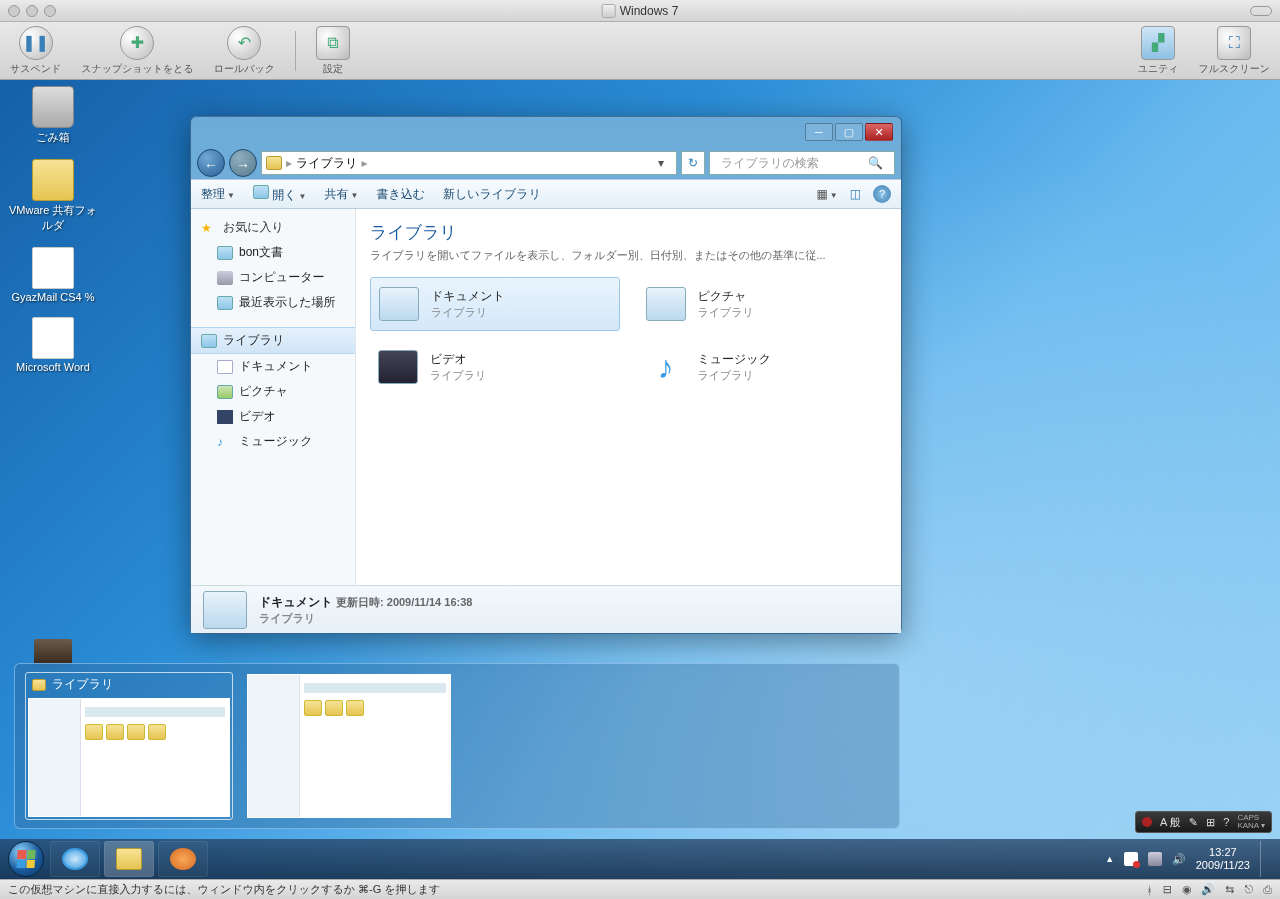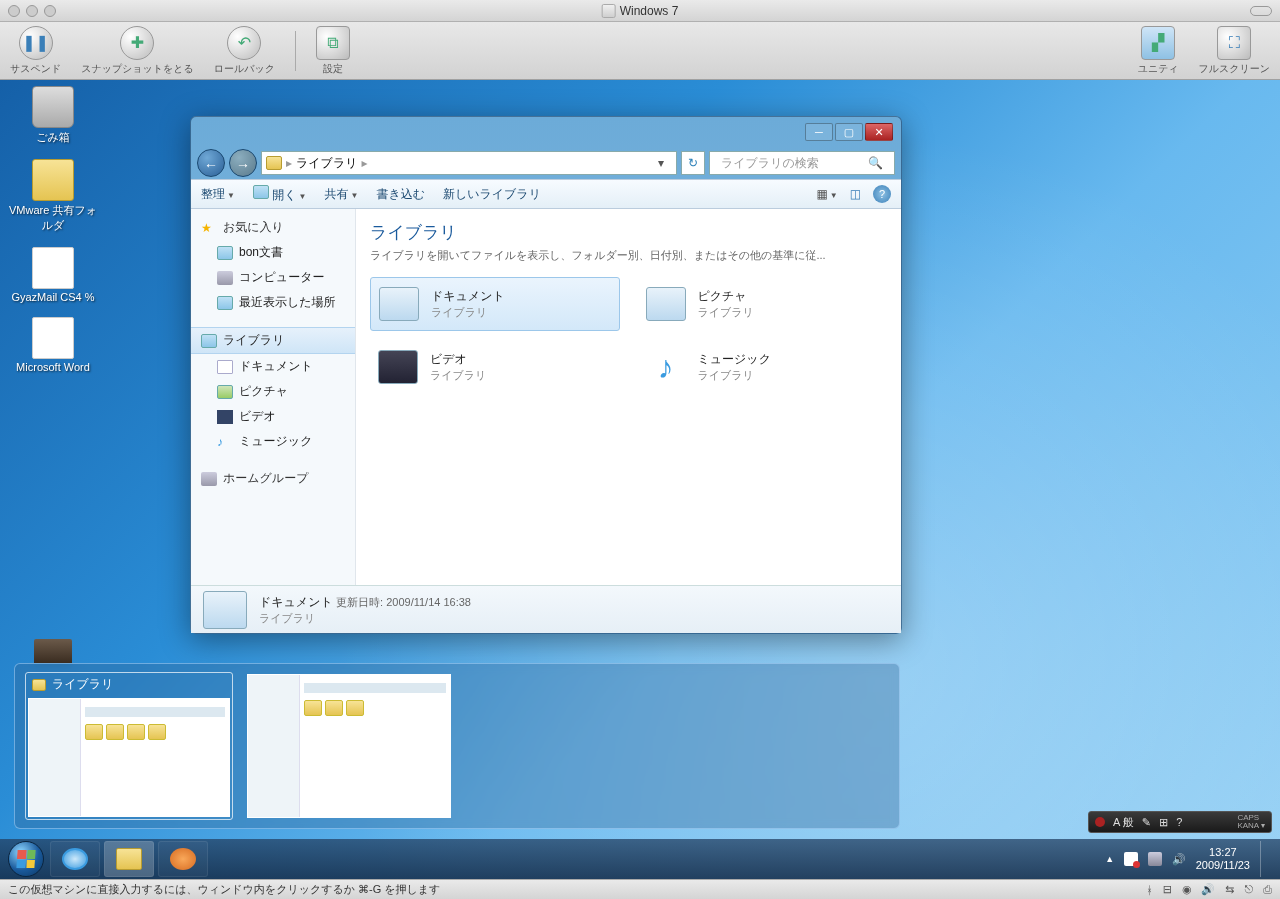--- a/index.html
+++ b/index.html
@@ -64,21 +64,21 @@
 .ct-title{font-size:17px;color:#1a5a9c;margin-bottom:4px;}
 .ct-sub{font-size:11px;color:#666;margin-bottom:14px;}
 .lib-grid{display:grid;grid-template-columns:1fr 1fr;gap:10px 18px;}
 .lib-item{display:flex;align-items:center;gap:10px;padding:6px;border-radius:3px;}
 .lib-item.sel{background:linear-gradient(#eaf4fd,#d3e8f9);border:1px solid #9cc7ea;}
 .lib-ic{width:44px;height:40px;display:flex;align-items:center;justify-content:center;}
 .lib-ic .inner{width:40px;height:34px;background:linear-gradient(#e8f2fa,#bcd9ef);border:1px solid #8ab;border-radius:3px;position:relative;}
 .lib-txt{font-size:12px;}
 .lib-name{color:#222;}
 .lib-type{color:#888;font-size:11px;}
-.exp-status{height:48px;background:linear-gradient(#f3f8fc,#e6eff6);border-top:1px solid #cdd;display:flex;align-items:center;padding:0 12px;gap:12px;font-size:12px;}
+.exp-status{height:48px;background:linear-gradient(#f3f8fc,#e6eff6);border-top:1px solid #cdd;display:flex;align-items:center;padding:0 12px;gap:12px;font-size:12px;font-weight:bold;}
 .stat-ic{width:44px;height:38px;background:linear-gradient(#e8f2fa,#bcd9ef);border:1px solid #8ab;border-radius:3px;}
 .stat-txt .l1{color:#222;}
 .stat-txt .l2{color:#888;font-size:11px;}
 .stat-date{color:#666;font-size:11px;}
 
 
 .thumbs { position: absolute; left: 14px; bottom: 50px; width: 886px; height:166px; background: rgba(50,100,150,0.35); border: 1px solid rgba(180,220,255,0.5); border-radius: 6px; display: flex; padding: 8px 10px; gap: 12px; backdrop-filter: blur(4px);}
 .thumb { width: 208px; display:flex;flex-direction:column;}
 .thumb.sel{border:1px solid rgba(255,255,255,0.7);border-radius:3px;}
 .thumb-head{display:flex;align-items:center;gap:6px;font-size:12px;color:#fff;padding:3px 6px;}
@@ -101,21 +101,21 @@
 .ti-ie{border-radius:50%;border:2px solid #3a9be0;background:radial-gradient(#cce8fa,#3a9be0);}
 .ti-exp{background:linear-gradient(#f7e396,#e5c452);border:1px solid #b89c30;border-radius:2px;}
 .ti-wmp{border-radius:50%;background:radial-gradient(#f9a85a,#d66a20);}
 .tray{margin-left:auto;display:flex;align-items:center;gap:10px;color:#fff;font-size:11px;padding-right:6px;}
 .tray-ic{width:14px;height:14px;}
 .clock{text-align:center;line-height:1.2;}
 
 
 .ime{position:absolute;right:8px;bottom:46px;height:22px;background:linear-gradient(#3a3a3a,#1a1a1a);border:1px solid #555;border-radius:3px;display:flex;align-items:center;padding:0 6px;gap:8px;color:#ddd;font-size:11px;}
 .ime .dot{width:10px;height:10px;border-radius:50%;background:#a22;}
-.ime .caps{font-size:8px;line-height:1;color:#aaa;margin-left:47px;}
+.ime .caps{font-size:8px;line-height:1;color:#aaa;}
 
 
 .mac-status{position:absolute;bottom:0;left:0;right:0;height:20px;background:linear-gradient(#eaeaea,#d4d4d4);border-top:1px solid #aaa;display:flex;align-items:center;padding:0 8px;font-size:11px;color:#333;justify-content:space-between;}
 .mac-status-icons{display:flex;gap:10px;color:#555;align-items:center;}
 
 
 .avatar{position:absolute;left:34px;bottom:216px;width:38px;height:24px;background:linear-gradient(#6b5a4a,#3a2c20);border-radius:2px 2px 0 0;}
 </style>
 </head>
 <body>
@@ -257,26 +257,20 @@
             </div>
           <div class="sb-item">
               <span class="sic" style="background:#346;"></span>
               <span>ビデオ</span>
             </div>
           <div class="sb-item">
               <span class="sic" style="color:#3a9be0;">♪</span>
               <span>ミュージック</span>
             </div>
         </div>
-        <div class="sb-group">
-          <div class="sb-head">
-              <span class="sic sic-comp"></span>
-              <span>ホームグループ</span>
-            </div>
-        </div>
       </div>
       <div class="content">
         <div class="ct-title">ライブラリ</div>
         <div class="ct-sub">ライブラリを開いてファイルを表示し、フォルダー別、日付別、またはその他の基準に従...</div>
         <div class="lib-grid">
           <div class="lib-item sel">
             <div class="lib-ic">
                 <div class="inner"></div>
               </div>
             <div class="lib-txt">

